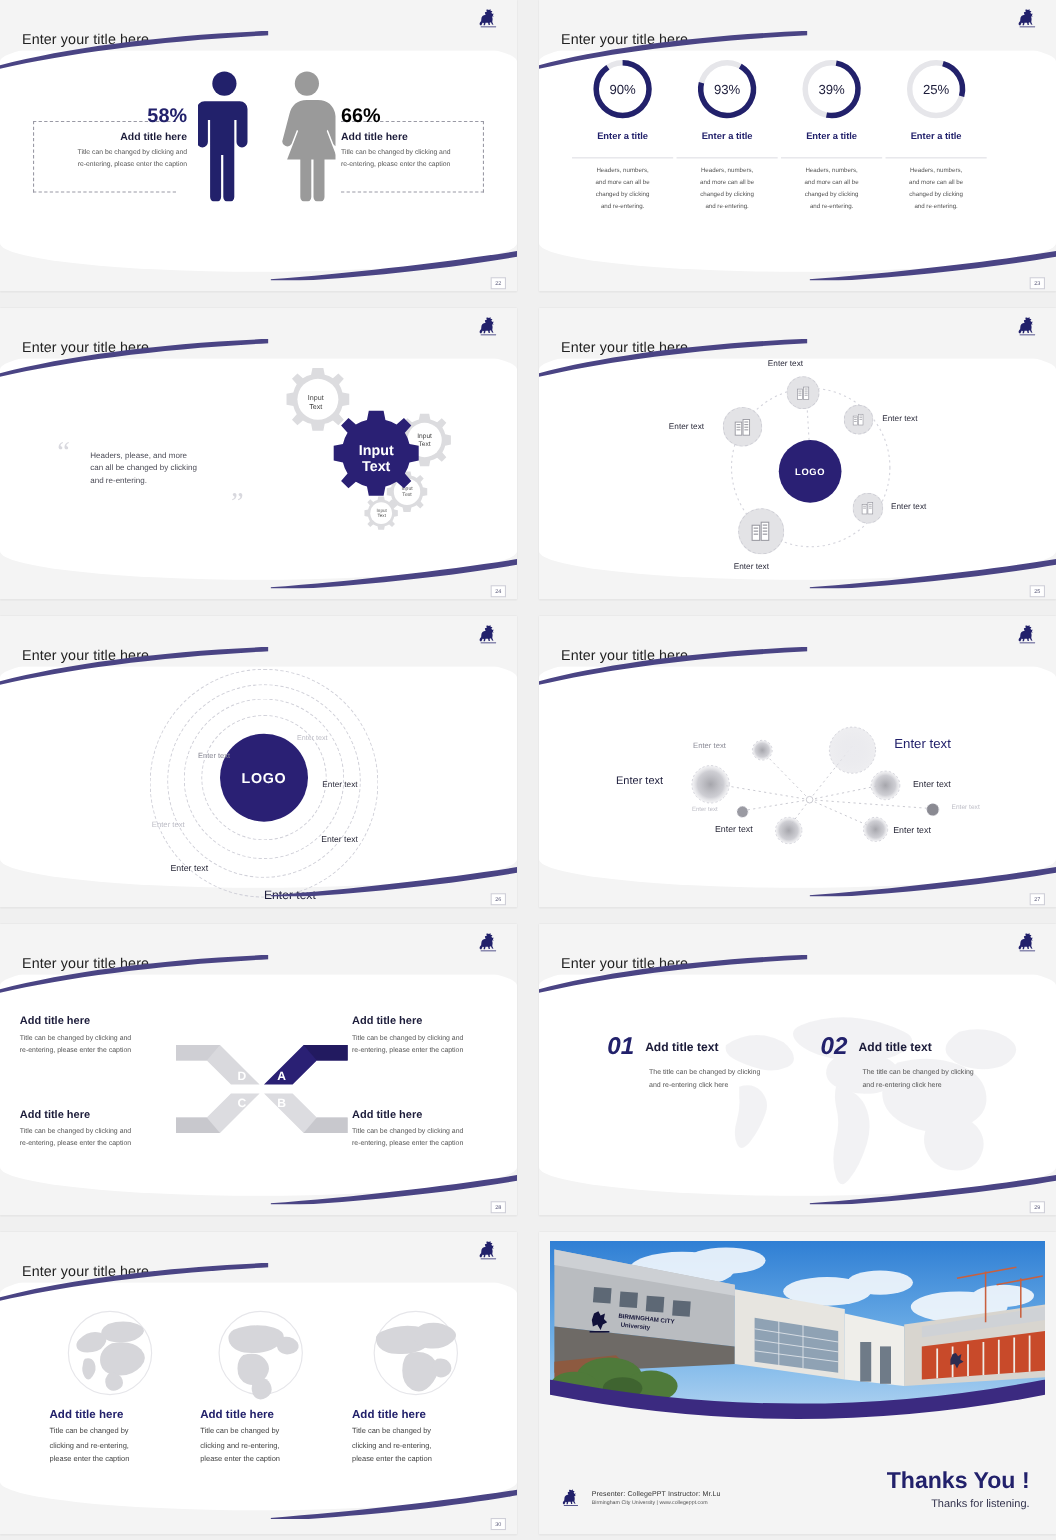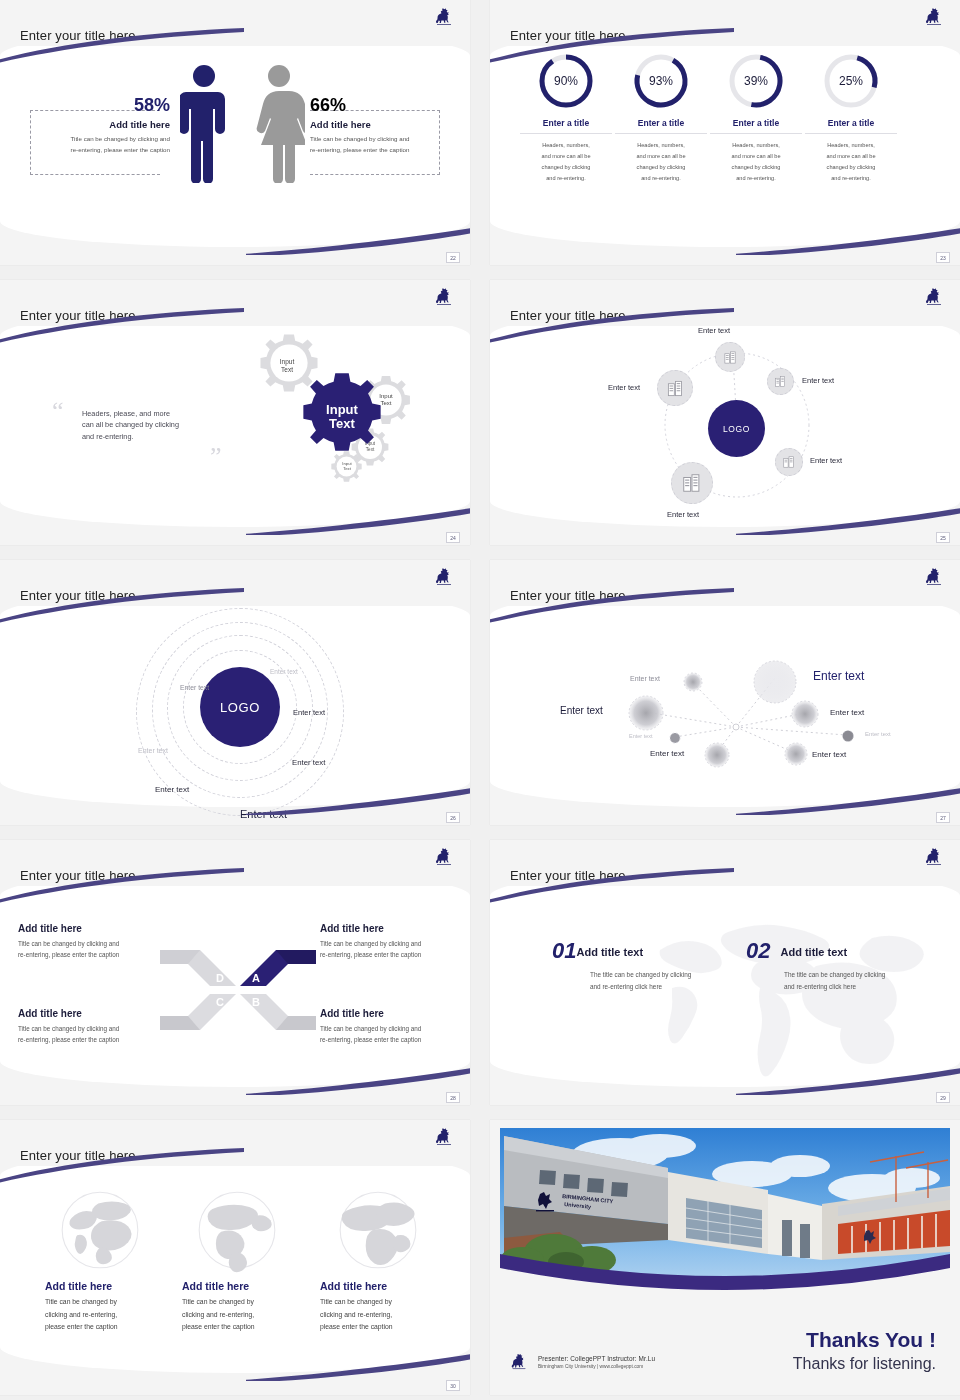--- a/index.html
+++ b/index.html
@@ -74,31 +74,31 @@
 
   
   .donut-col{ position:absolute; top:12px; width:92px; text-align:center; }
   .donut{ position:relative; width:58px;height:58px; margin:0 auto; }
   .donut svg{ display:block; }
   .donut .val{
     position:absolute; inset:0; display:flex; align-items:center; justify-content:center;
     font-size:12px; font-weight:normal; color:#1c1c3a;
   }
   .donut-title{ margin-top:8px; font-size:8.5px; font-weight:bold; color:#22216b;
-    padding-bottom:5px; border-bottom:1px solid #dedee4; }
+    padding-bottom:15px; border-bottom:1px solid #dedee4; }
   .donut-desc{ margin-top:6px; font-size:5.6px; color:#555; line-height:1.95; }
 
   
   .quote{ font-size:26px; color:#d8d8de; font-family:"Liberation Serif",serif; line-height:.7; }
 
   
   .logo-circle{
     border-radius:50%; background:#2a2074; color:#fff;
     display:flex;align-items:center;justify-content:center;
-    font-weight:normal; letter-spacing:.6px;
+    font-weight:bold; letter-spacing:.6px;
   }
   .dashed-ring{ position:absolute; border:1px dashed #d2d2da; border-radius:50%; }
   .node-ic{
     position:absolute; border-radius:50%; background:#e3e3e6;
     border:1px dashed #cfcfd6;
     display:flex;align-items:center;justify-content:center;
   }
   .lbl{ position:absolute; font-size:7.5px; color:#2a2a3a; white-space:nowrap; }
   .lbl.faint{ color:#bdbdc6; }
   .lbl.mid{ color:#8d8d98; }
@@ -113,21 +113,21 @@
   .s8 .c{ font-size:6.4px; color:#555; line-height:1.85; margin-top:5px; }
 
   
   .s9 .t{ font-size:10.5px; font-weight:bold; color:#22216b; }
   .s9 .c{ font-size:6.8px; color:#444; line-height:1.85; margin-top:4px; }
 
   
   .s10{ background:#f4f4f4; }
   .photo{ position:absolute; left:10px; right:10px; top:8px; height:170px; overflow:hidden; }
   .thanks-big{ font-size:21px; font-weight:bold; color:#22216b; }
-  .thanks-sm{ font-size:16px; color:#33334d; margin-top:3px; }
+  .thanks-sm{ font-size:10px; color:#33334d; margin-top:3px; }
   .pres1{ font-size:6.4px; color:#333; letter-spacing:.1px;}
   .pres2{ font-size:4.8px; color:#555; margin-top:2px;}
 </style>
 </head>
 <body>
 
 <div id="grid">
 
   <div class="slide r1 s1">
     <div class="body-white"></div>
@@ -670,21 +670,21 @@
           <path d="M108 22 q26-10 54-6 22 3 40 12 12 6 4 14-10 10-30 12-26 3-48-4-20-6-26-16-4-8 6-12z"></path>
           <path d="M150 48 q20-4 36 4 14 7 10 18-5 12-22 14-20 2-34-6-12-7-8-18 3-9 18-12z"></path>
           <path d="M140 78 q18 2 26 16 8 16 2 36-6 20-16 32-8 10-12-2-5-16 0-34 4-16 0-30-2-10 0-18z"></path>
           <path d="M196 56 q30-8 56 2 20 8 24 24 4 18-12 28-20 12-44 8-24-5-34-20-8-14 0-28 4-10 10-14z"></path>
           <path d="M234 104 q22-4 34 10 10 12 4 26-6 14-22 14-18 0-26-14-8-14 0-28 4-6 10-8z"></path>
           <path d="M252 28 q24-6 42 4 14 8 8 18-8 12-28 12-22 0-32-12-8-10 10-22z"></path>
         </g>
       </svg>
 
       <div style="position:absolute;left:62px;top:58px;width:150px;">
-        <div style="display:flex;align-items:flex-start;">
+        <div style="display:flex;align-items:flex-start;gap:10px;">
           <div class="bignum">01</div>
           <div class="t" style="margin-top:8px;">Add title text</div>
         </div>
         <div class="c" style="margin-left:38px;">
           <div>The title can be changed by clicking</div>
           <div>and re-entering click here</div>
         </div>
       </div>
 
       <div style="position:absolute;left:256px;top:58px;width:150px;">

